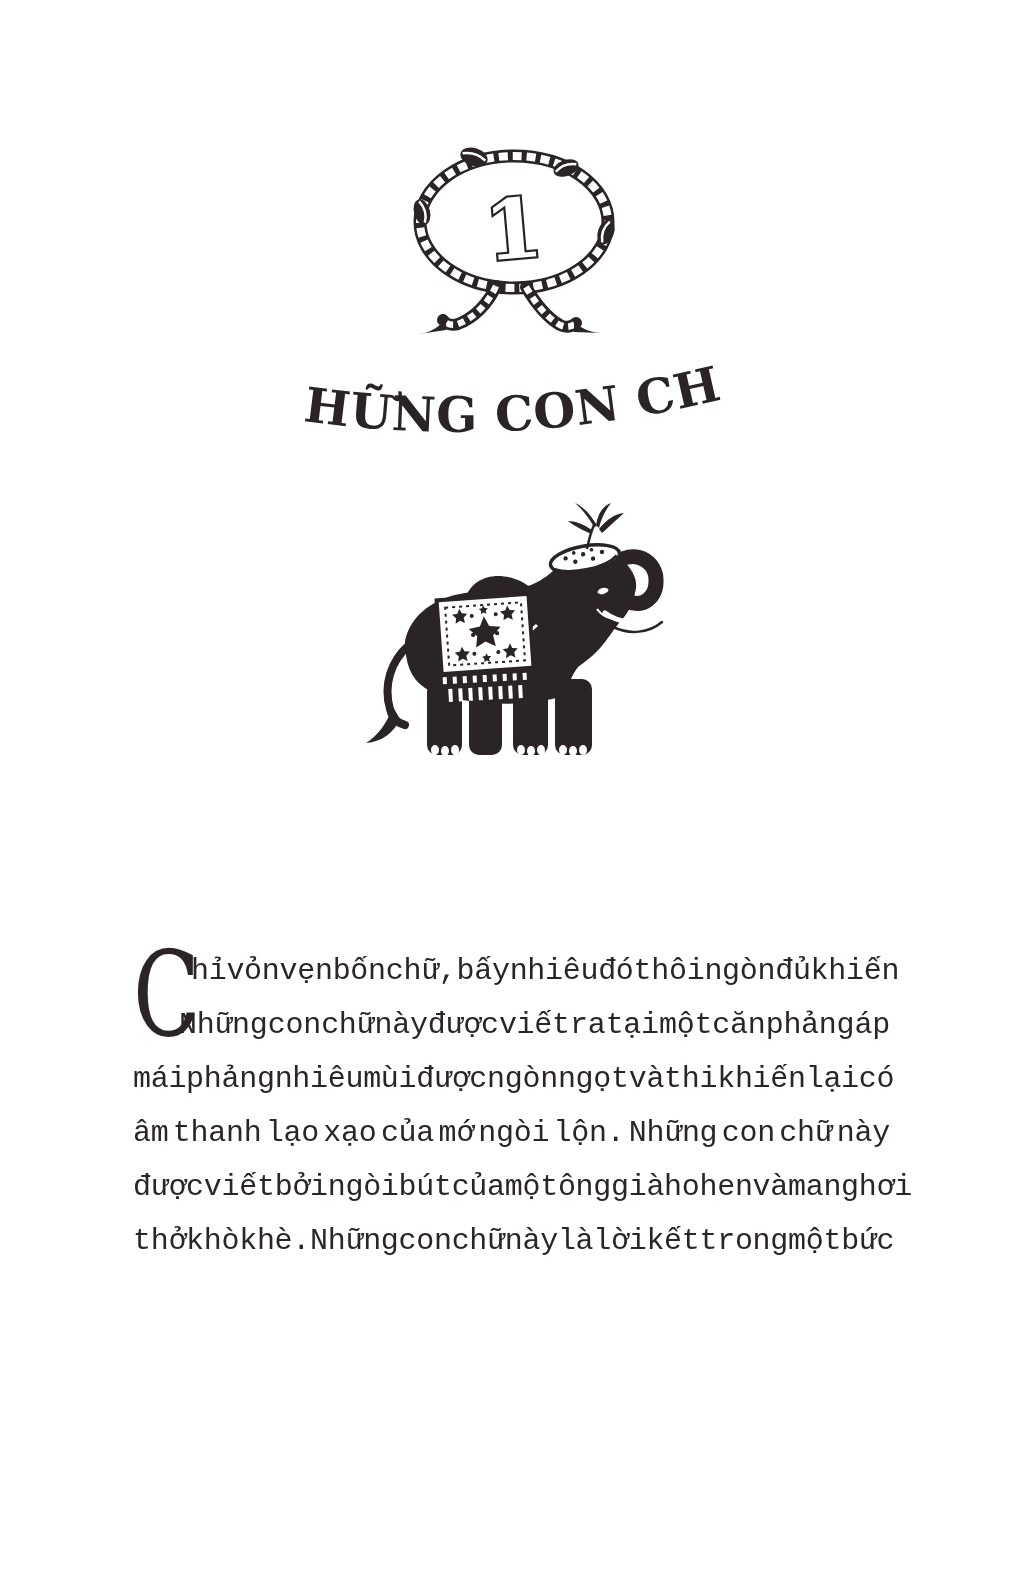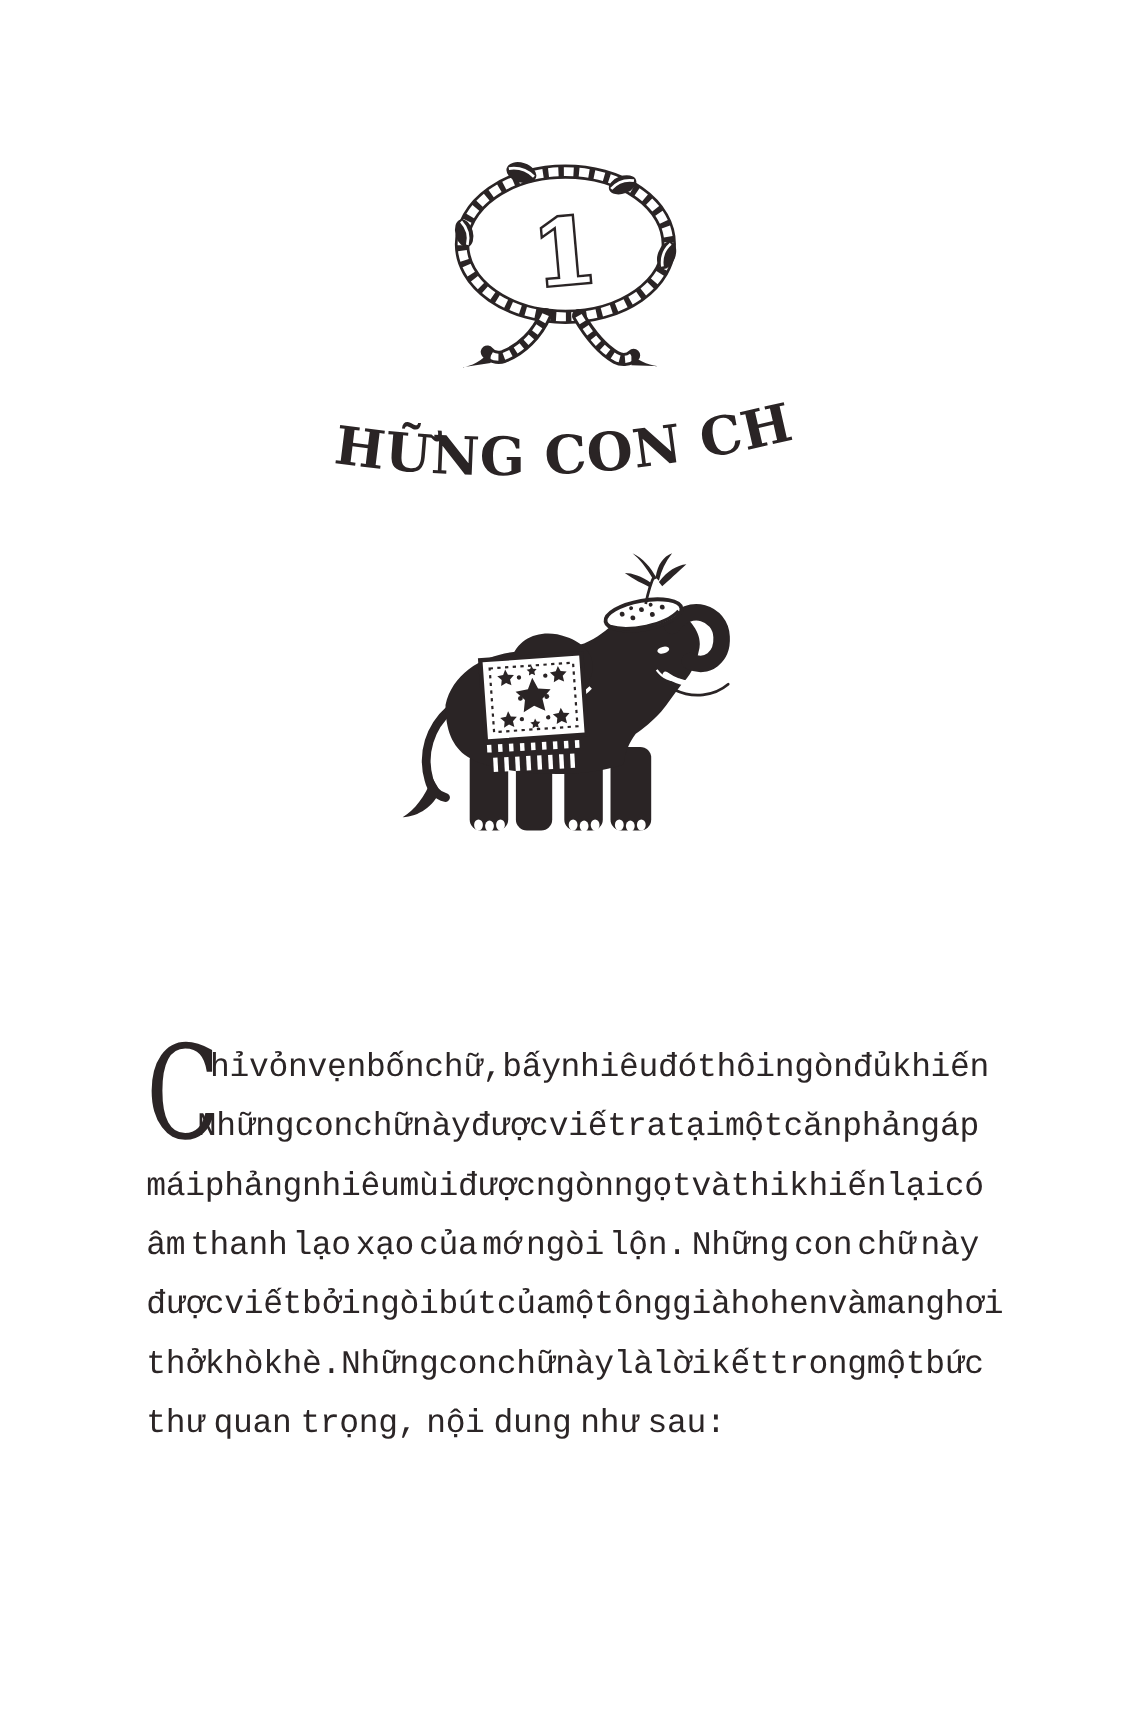--- a/index.html
+++ b/index.html
@@ -295,25 +295,16 @@
           <span>con</span>
           <span>chữ</span>
           <span>này</span>
           <span>là</span>
           <span>lời</span>
           <span>kết</span>
           <span>trong</span>
           <span>một</span>
           <span>bức</span>
         </div>
-        <div class="line start">
-          <span>thư</span>
-          <span>quan</span>
-          <span>trọng,</span>
-          <span>nội</span>
-          <span>dung</span>
-          <span>như</span>
-          <span>sau:</span>
-        </div>
       </div>
     </div>
 
 </div>
 
 </body></html>

